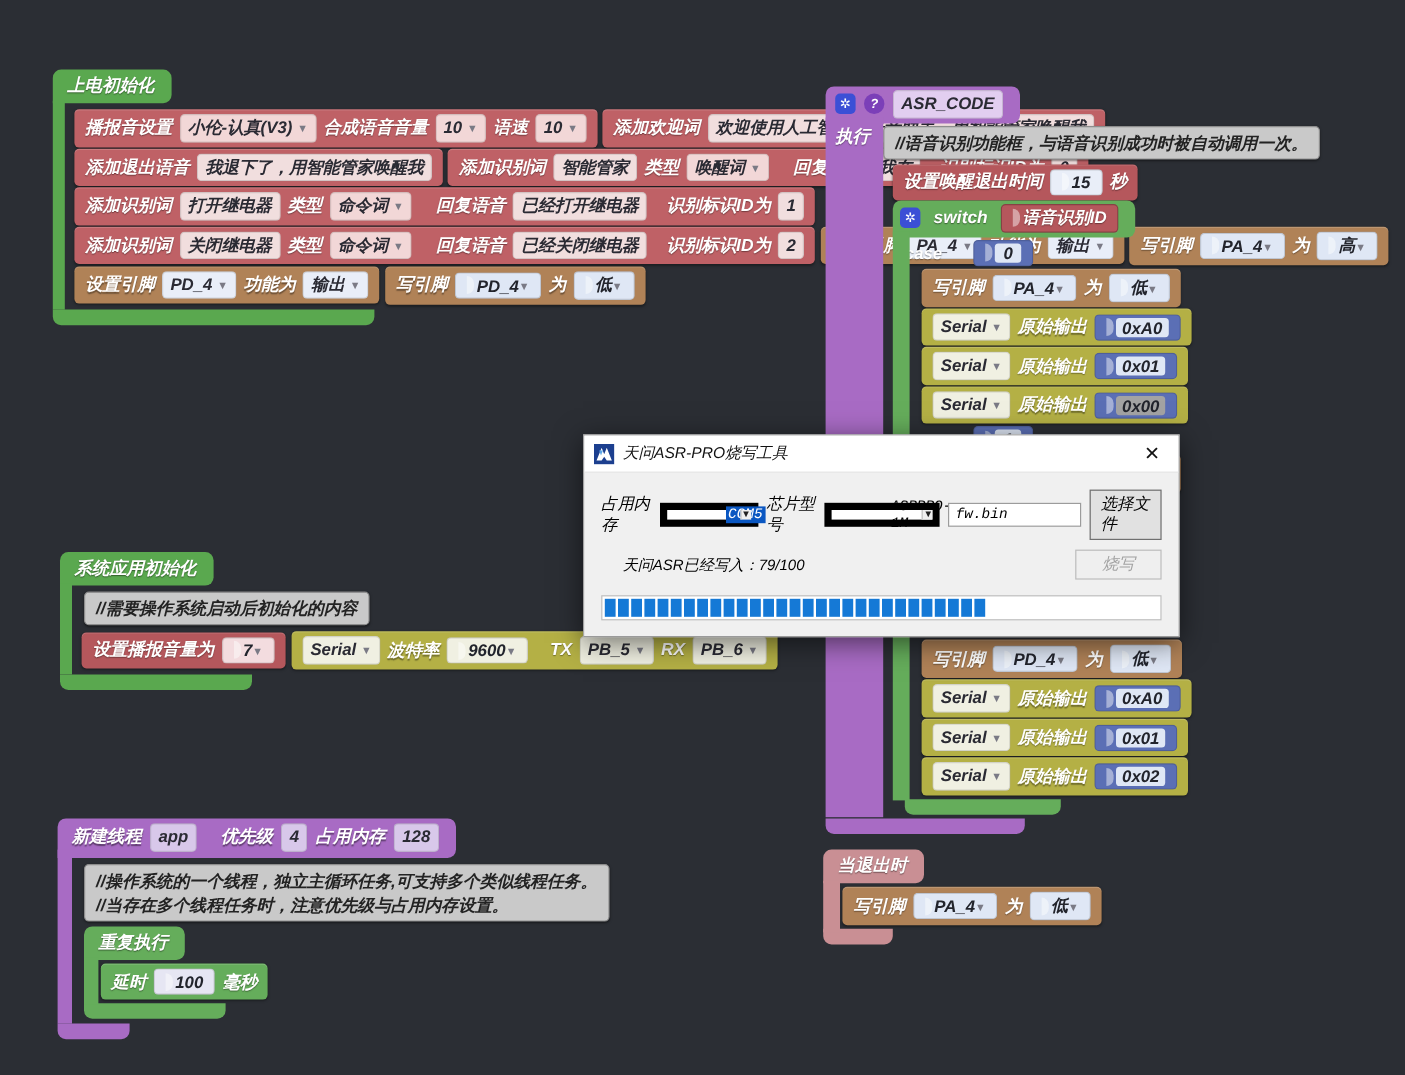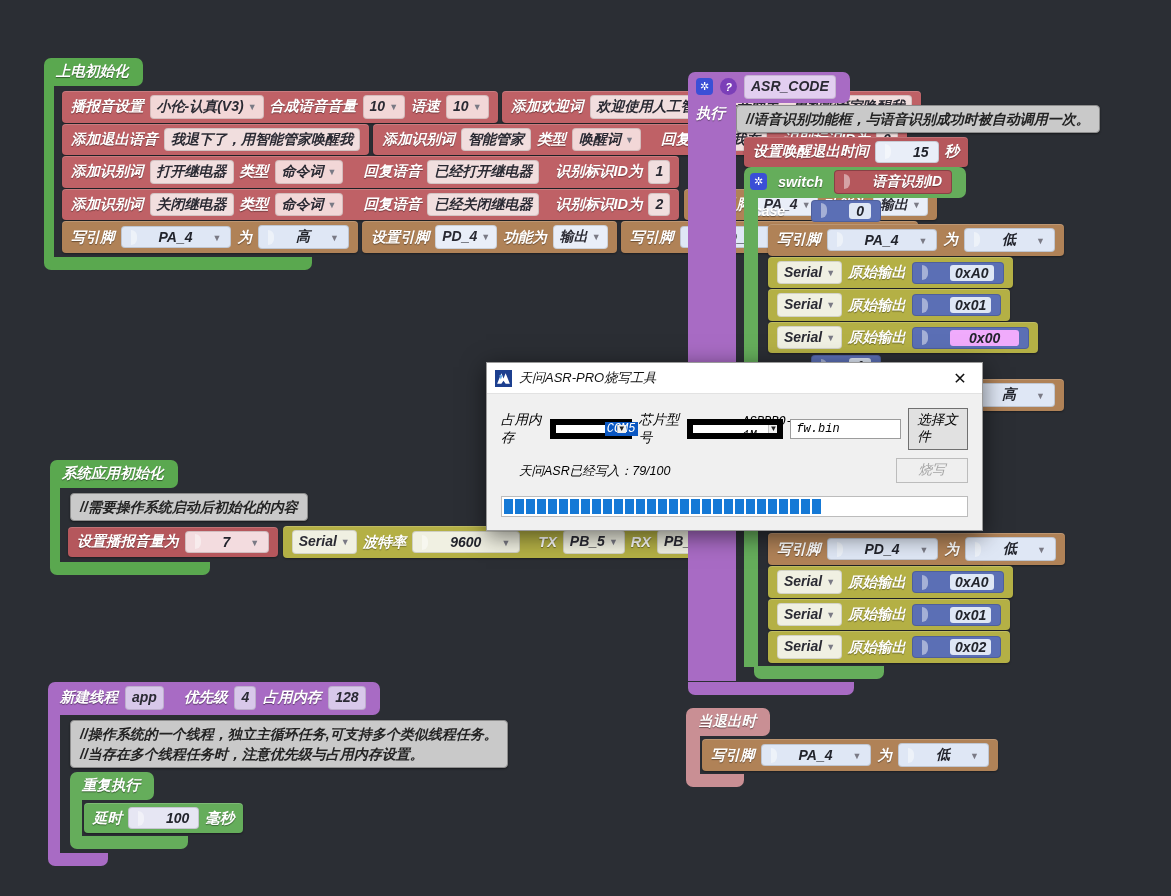--- a/index.html
+++ b/index.html
@@ -38,21 +38,21 @@
        padding:2px 6px;font-size:14px;font-weight:700;
        text-shadow:none;border:1px solid rgba(0,0,0,.12);line-height:1.25;}
   .fld.lt{background:#f2d7d7;}
   .fld.txt{background:#f1dede;}
   .caret{font-size:9px;color:#7a7a85;transform:translateY(1px);}
 
   
   .slot{display:inline-flex;align-items:center;position:relative;
         background:#dfe7f5;color:#22242c;border-radius:4px;padding:2px 9px;
         font-size:14px;font-weight:700;text-shadow:none;
-        border:1px solid rgba(0,0,0,.14);gap:20px;}
+        border:1px solid rgba(0,0,0,.14);}
   .notch{display:inline-block;width:6px;height:15px;border-radius:0 7px 7px 0;
          background:rgba(255,255,255,.45);margin-right:2px;}
 
   
   .cmt{display:inline-block;background:#c9c9c9;color:#232323;
        border:1px solid #8d8d8d;border-radius:4px;
        padding:3px 9px;font-size:14px;font-weight:700;
        text-shadow:none;line-height:1.45;white-space:pre;
        box-shadow:0 1px 2px rgba(0,0,0,.45);}
 
@@ -455,21 +455,21 @@
                     </span>
                 </div>
                 <div class="stmt c-olive">
                   <span class="fld" style="background:#f0f0e2;">
                       <span>Serial</span>
                       <span class="caret">▼</span>
                     </span>
                   <span>原始输出</span>
                   <span class="slot c-blue" style="color:#fff;text-shadow:none;background:#5b6fb5;">
                       <span class="notch"></span>
-                      <span style="background:#f0abfc;color:#22242c;padding:0 19px;border-radius:3px;">0x00</span>
+                      <span style="background:#a3a3a3;color:#22242c;padding:0 5px;border-radius:3px;">0x00</span>
                     </span>
                 </div>
               </div>
             </div>
 
             
             <div style="padding:2px 0 0 10px;">
               <div class="row" style="gap:6px;color:#fff;font-size:14px;font-weight:700;text-shadow:0 1px 1px rgba(0,0,0,.4);">
                 <span>case</span>
                 <span style="width:14px"></span>

